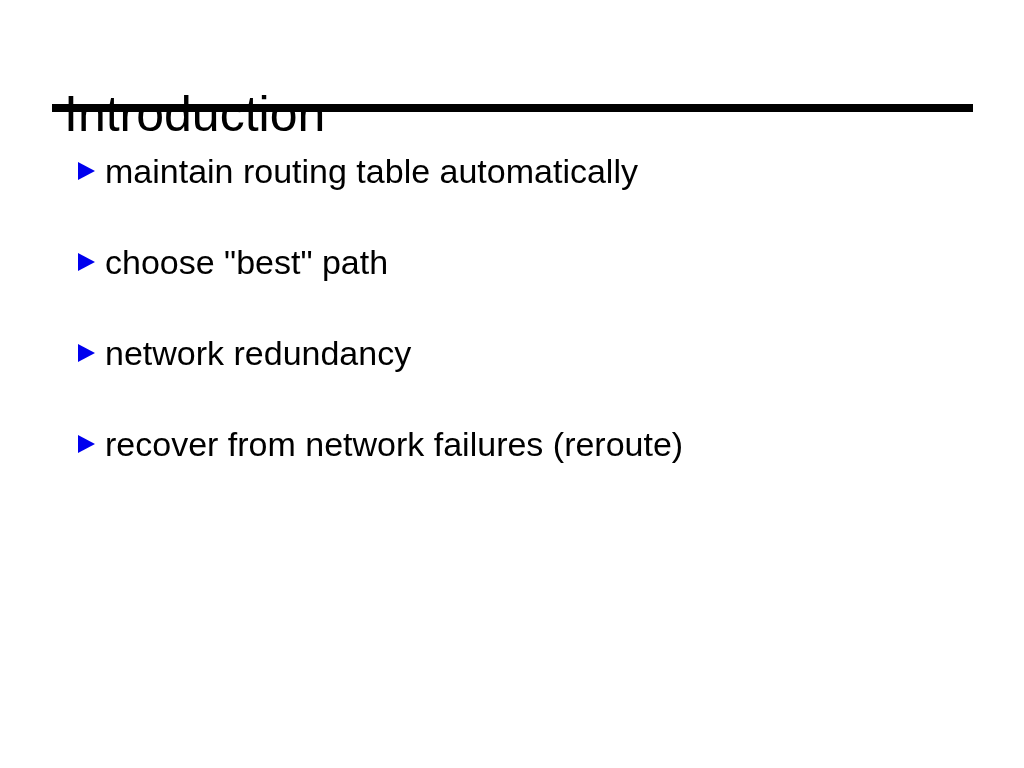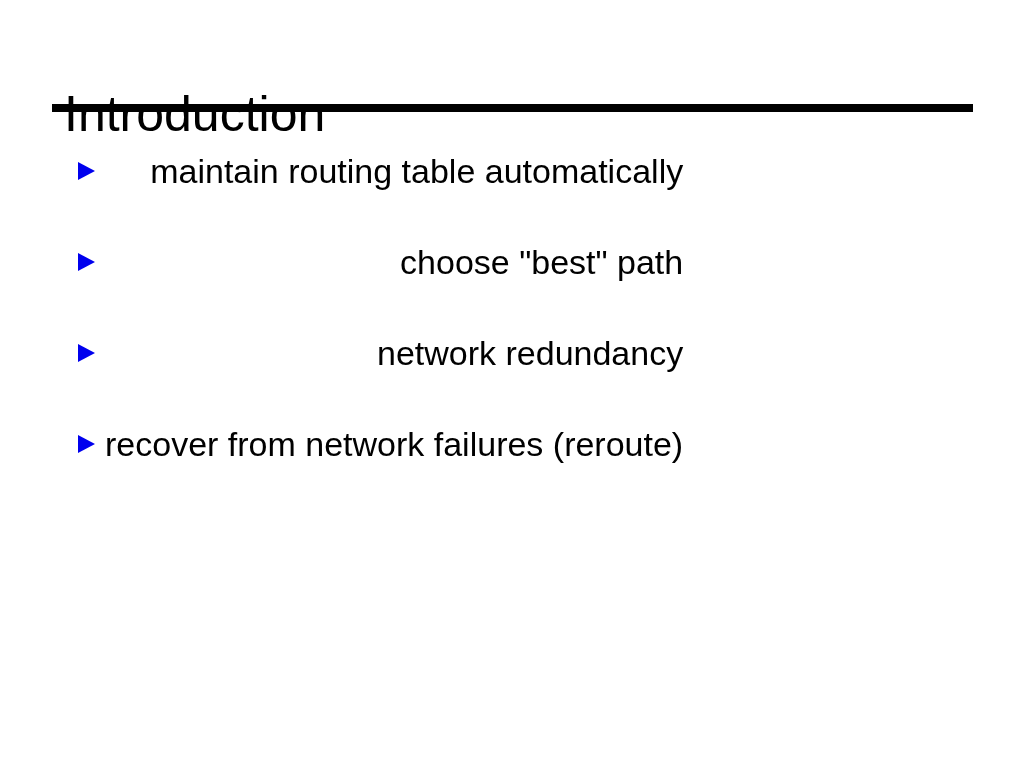--- a/index.html
+++ b/index.html
@@ -46,21 +46,20 @@
     margin: 0;
     padding: 0;
     list-style: none;
   }
   .bullet-item {
     display: flex;
     align-items: flex-start;
     height: 91px;
     margin: 0;
     padding: 0;
-    justify-content: space-between;
   }
   .tri-bullet {
     flex: none;
     width: 0;
     height: 0;
     border-left: 17px solid var(--bullet-color, #0000ee);
     border-top: 9px solid transparent;
     border-bottom: 9px solid transparent;
     margin-top: 11px;
     margin-right: 10px;

